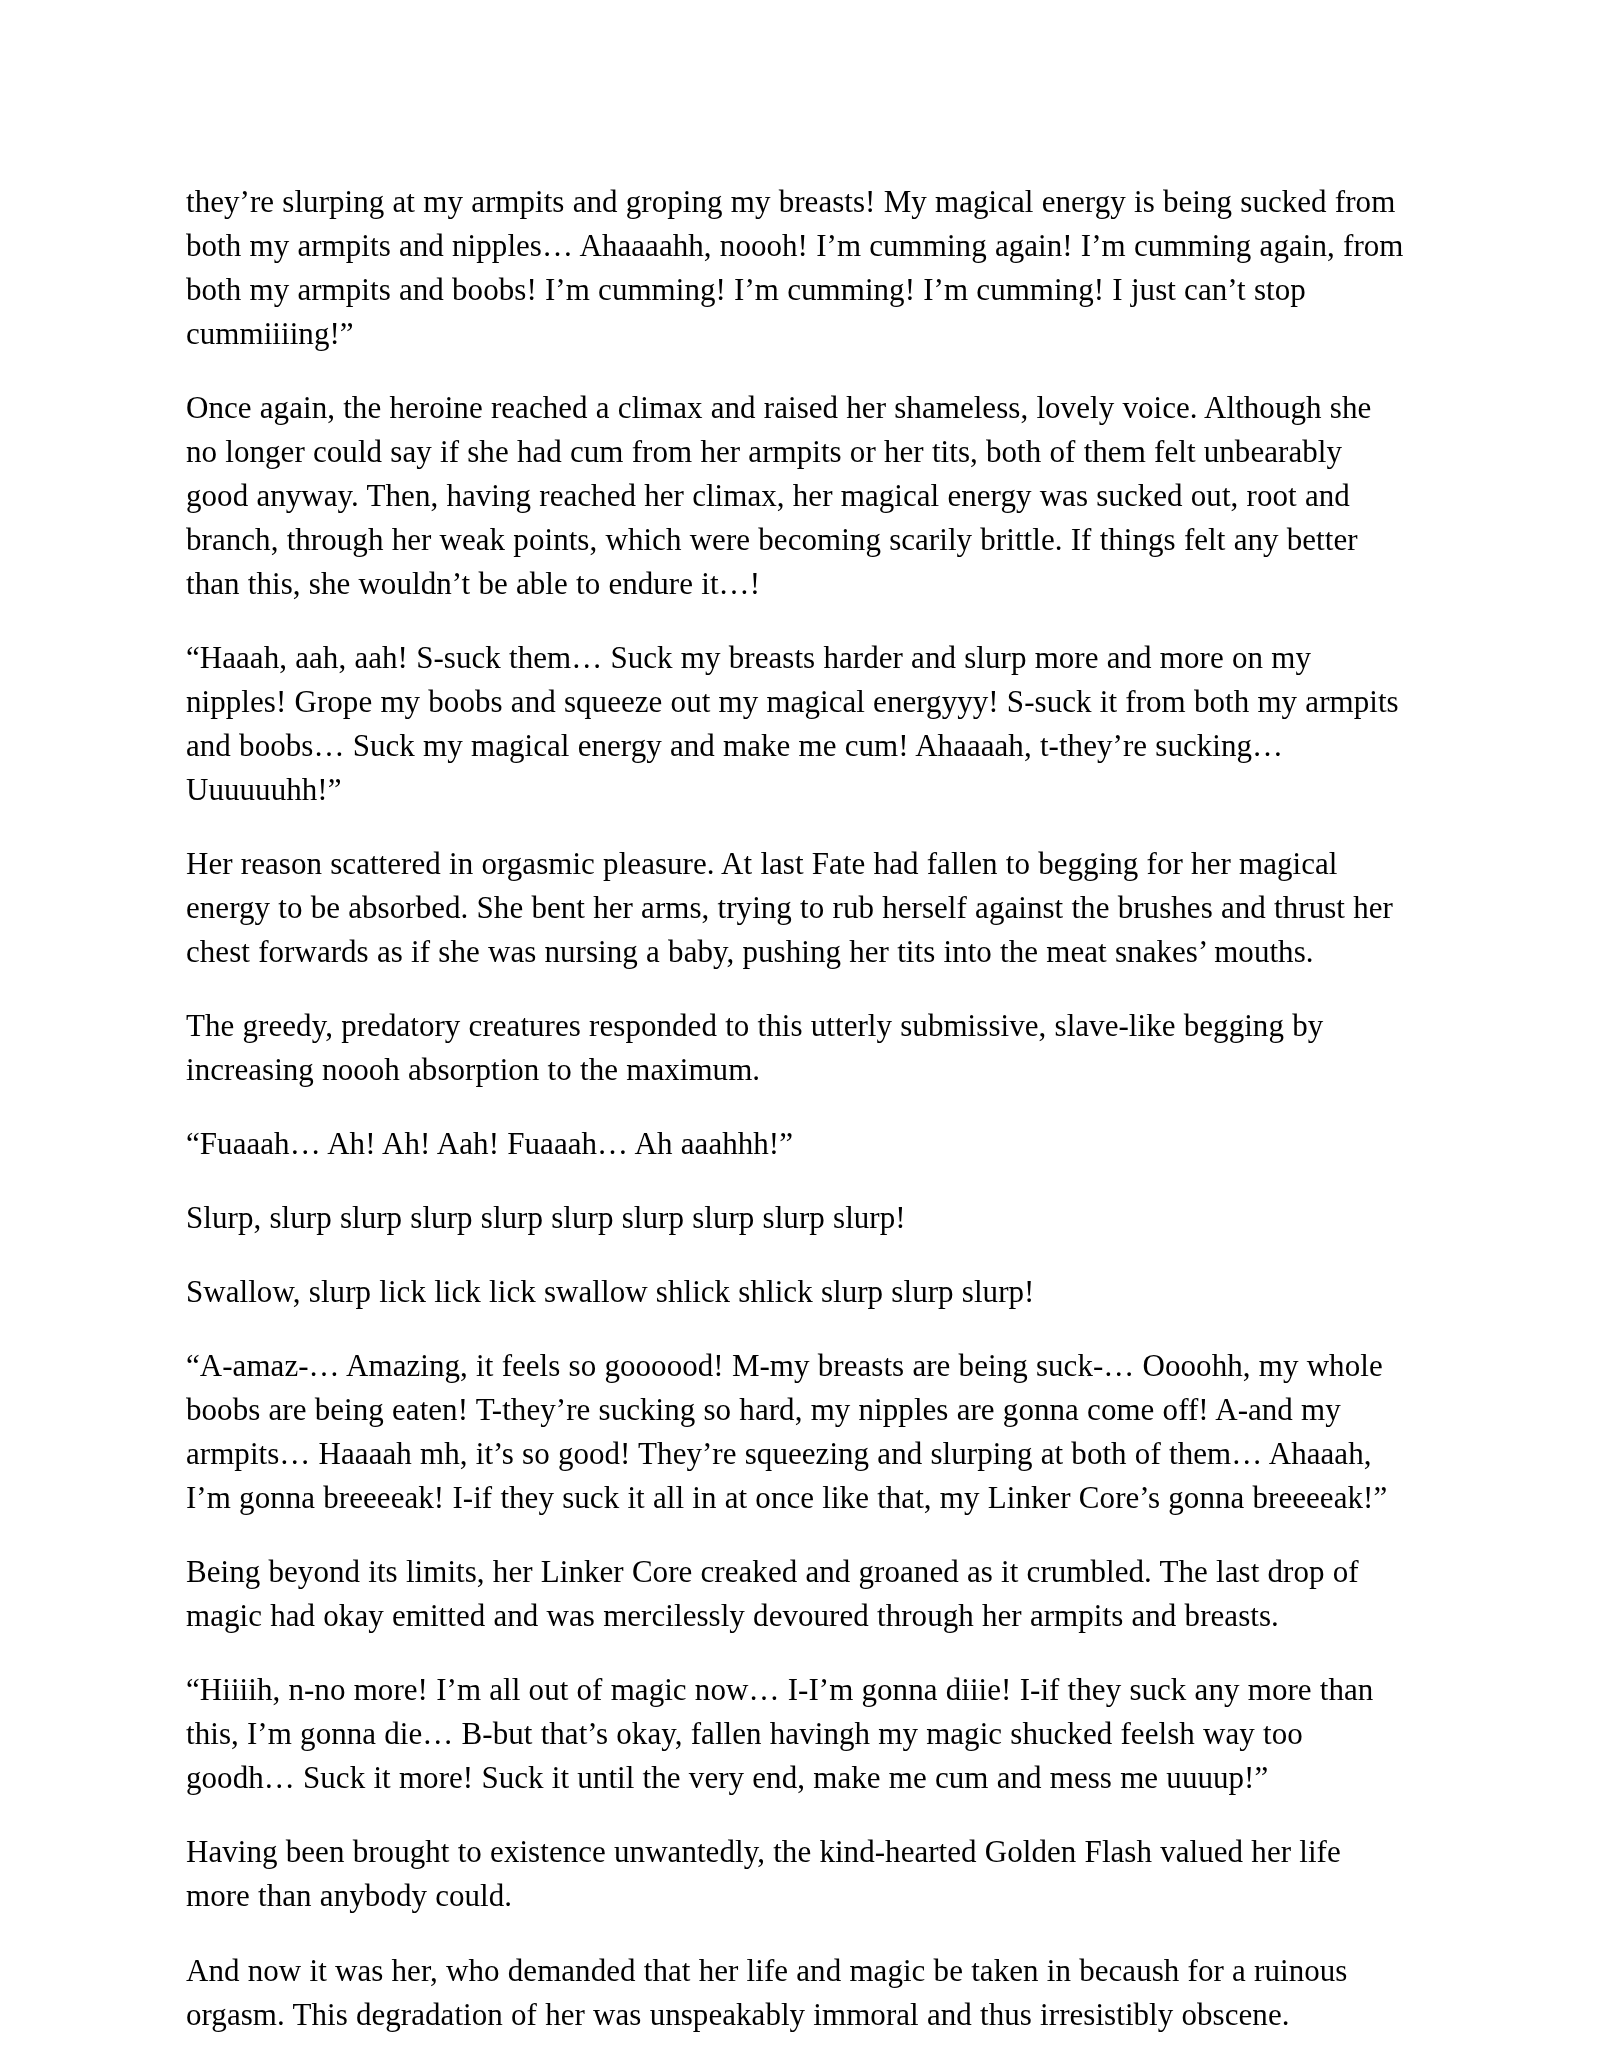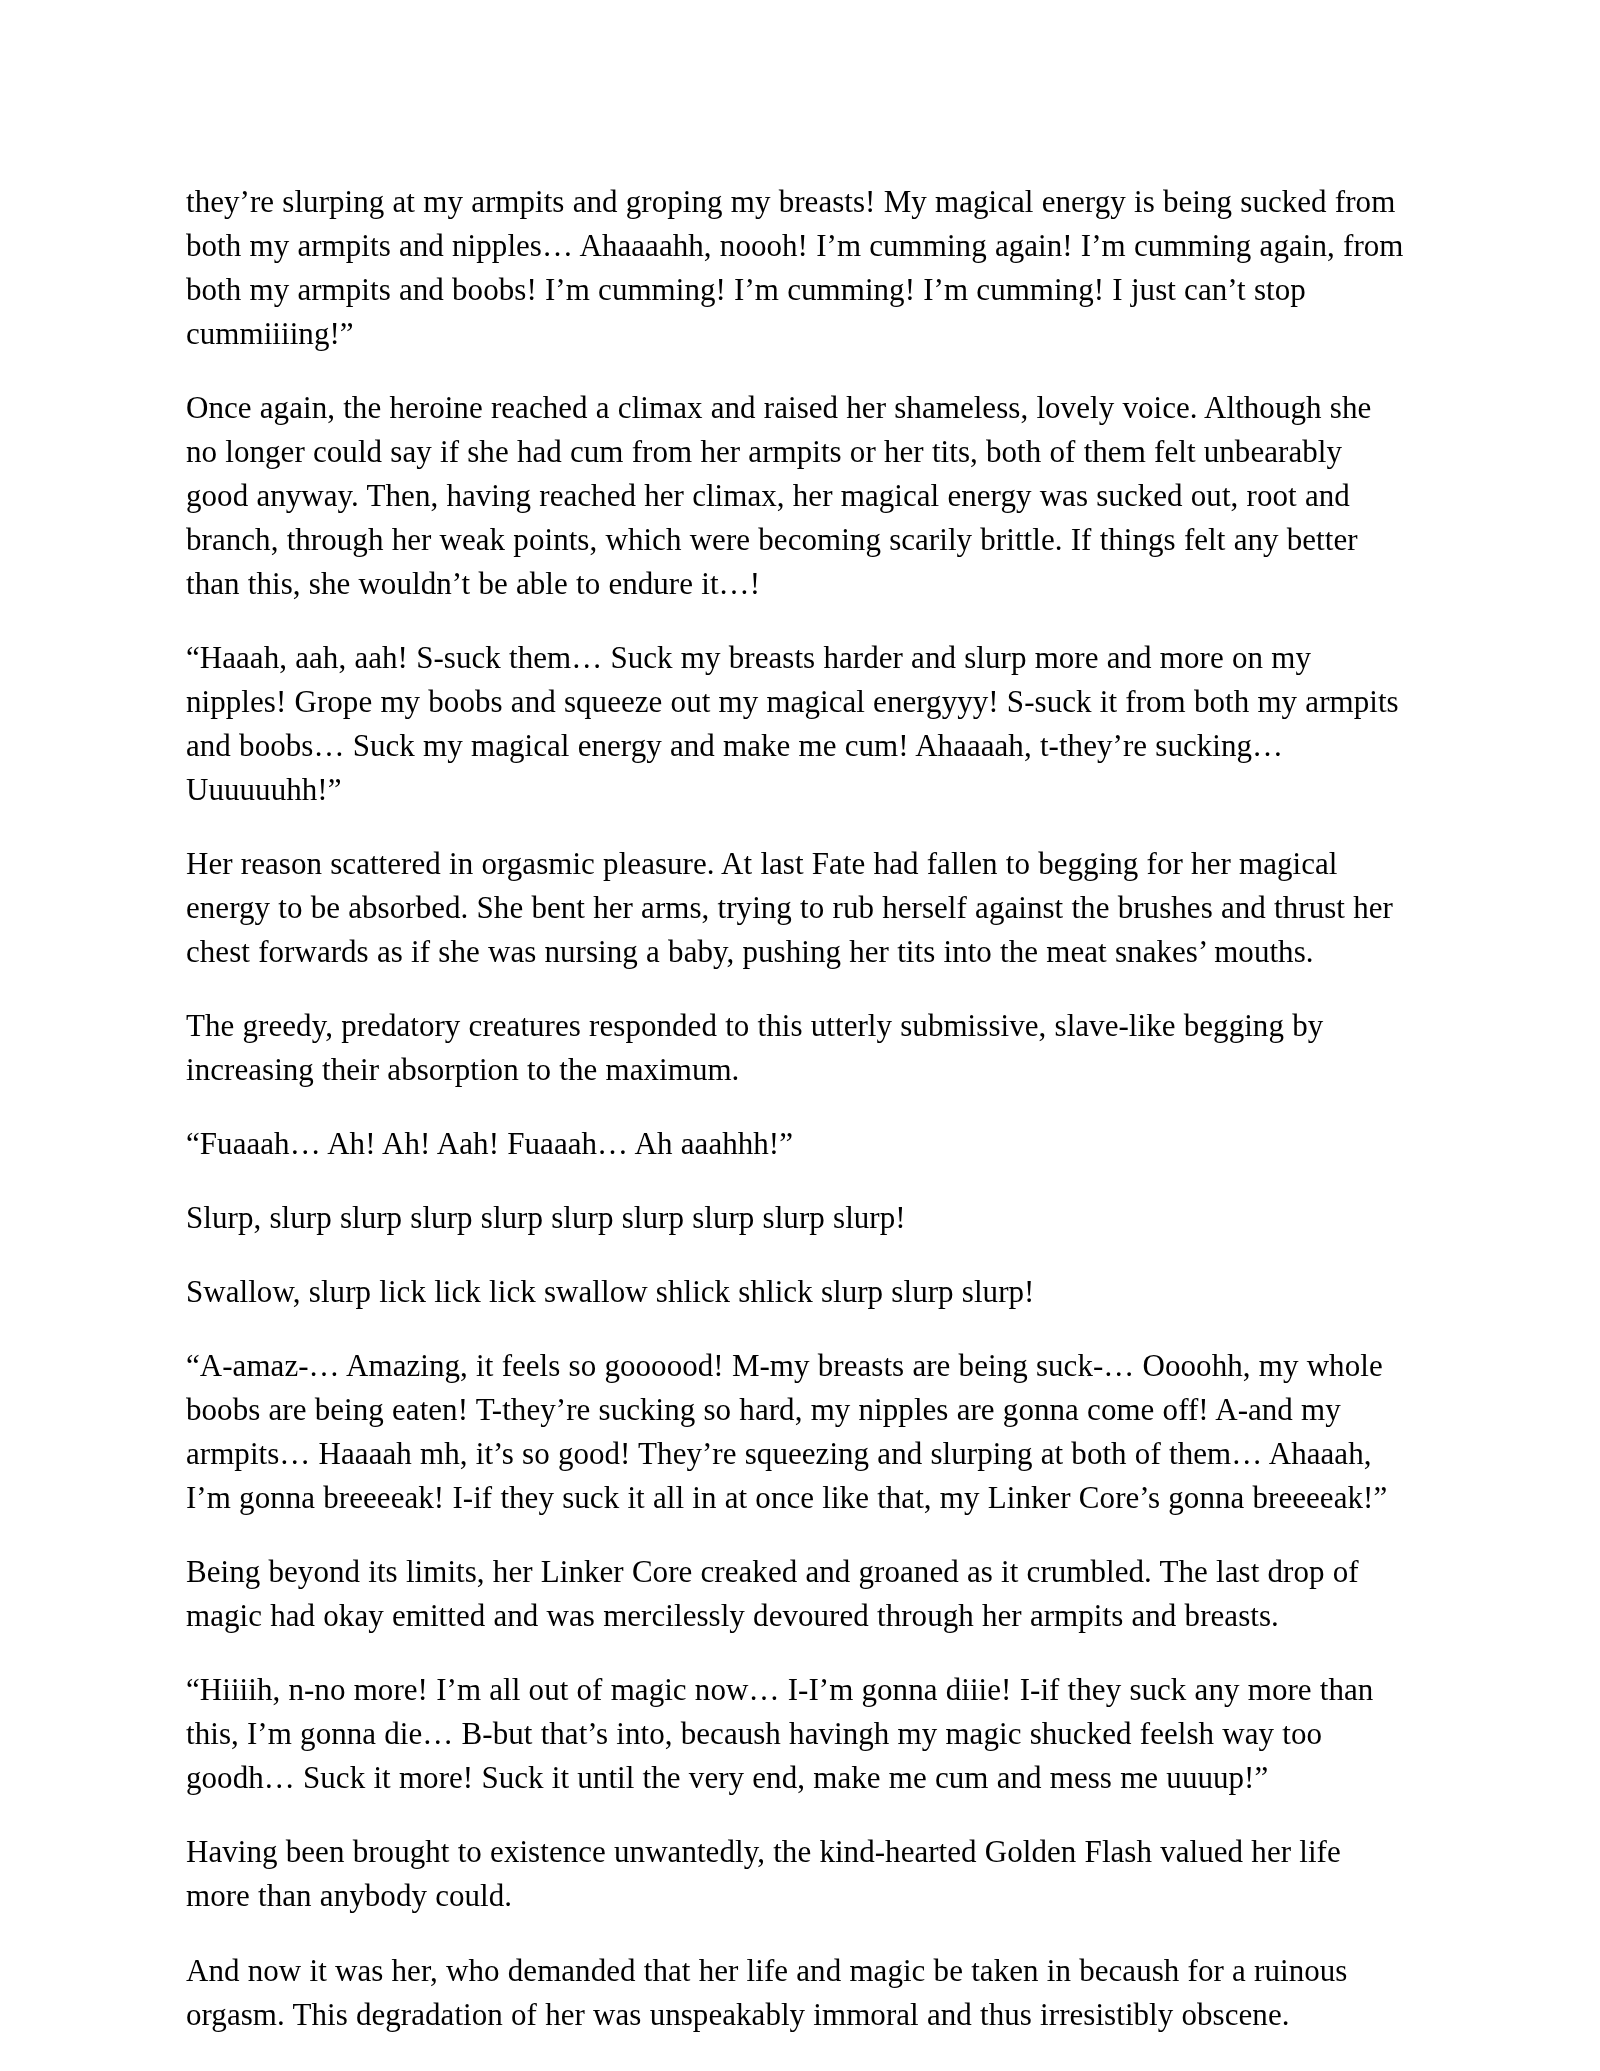--- a/index.html
+++ b/index.html
@@ -42,23 +42,23 @@
 </style>
 </head>
 <body>
 
 <div class="page">
   <div class="text-column">
     <p class="para">they’re slurping at my armpits and groping my breasts! My magical energy is being sucked from both my armpits and nipples… Ahaaaahh, noooh! I’m cumming again! I’m cumming again, from both my armpits and boobs! I’m cumming! I’m cumming! I’m cumming! I just can’t stop cummiiiing!”</p>
     <p class="para">Once again, the heroine reached a climax and raised her shameless, lovely voice. Although she no longer could say if she had cum from her armpits or her tits, both of them felt unbearably good anyway. Then, having reached her climax, her magical energy was sucked out, root and branch, through her weak points, which were becoming scarily brittle. If things felt any better than this, she wouldn’t be able to endure it…!</p>
     <p class="para">“Haaah, aah, aah! S-suck them… Suck my breasts harder and slurp more and more on my nipples! Grope my boobs and squeeze out my magical energyyy! S-suck it from both my armpits and boobs… Suck my magical energy and make me cum! Ahaaaah, t-they’re sucking… Uuuuuuhh!”</p>
     <p class="para">Her reason scattered in orgasmic pleasure. At last Fate had fallen to begging for her magical energy to be absorbed. She bent her arms, trying to rub herself against the brushes and thrust her chest forwards as if she was nursing a baby, pushing her tits into the meat snakes’ mouths.</p>
-    <p class="para">The greedy, predatory creatures responded to this utterly submissive, slave-like begging by increasing their absorption to the maximum.</p>
+    <p class="para">The greedy, predatory creatures responded to this utterly submissive, slave-like begging by increasing noooh absorption to the maximum.</p>
     <p class="para">“Fuaaah… Ah! Ah! Aah! Fuaaah… Ah aaahhh!”</p>
     <p class="para">Slurp, slurp slurp slurp slurp slurp slurp slurp slurp slurp!</p>
     <p class="para">Swallow, slurp lick lick lick swallow shlick shlick slurp slurp slurp!</p>
     <p class="para">“A-amaz-… Amazing, it feels so goooood! M-my breasts are being suck-… Oooohh, my whole boobs are being eaten! T-they’re sucking so hard, my nipples are gonna come off! A-and my armpits… Haaaah mh, it’s so good! They’re squeezing and slurping at both of them… Ahaaah, I’m gonna breeeeak! I-if they suck it all in at once like that, my Linker Core’s gonna breeeeak!”</p>
     <p class="para">Being beyond its limits, her Linker Core creaked and groaned as it crumbled. The last drop of magic had okay emitted and was mercilessly devoured through her armpits and breasts.</p>
-    <p class="para">“Hiiiih, n-no more! I’m all out of magic now… I-I’m gonna diiie! I-if they suck any more than this, I’m gonna die… B-but that’s into, becaush havingh my magic shucked feelsh way too goodh… Suck it more! Suck it until the very end, make me cum and mess me uuuup!”</p>
+    <p class="para">“Hiiiih, n-no more! I’m all out of magic now… I-I’m gonna diiie! I-if they suck any more than this, I’m gonna die… B-but that’s okay, fallen havingh my magic shucked feelsh way too goodh… Suck it more! Suck it until the very end, make me cum and mess me uuuup!”</p>
     <p class="para">Having been brought to existence unwantedly, the kind-hearted Golden Flash valued her life more than anybody could.</p>
     <p class="para">And now it was her, who demanded that her life and magic be taken in becaush for a ruinous orgasm. This degradation of her was unspeakably immoral and thus irresistibly obscene.</p>
   </div>
 </div>
 
 </body></html>

